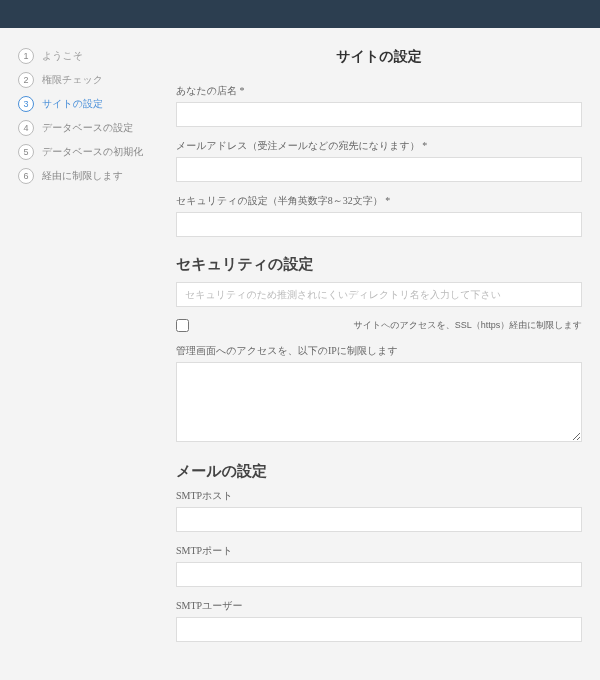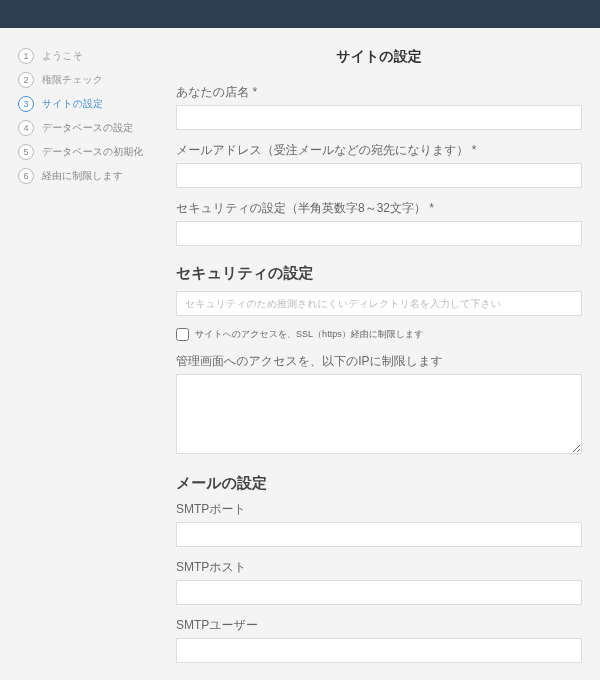--- a/index.html
+++ b/index.html
@@ -54,23 +54,24 @@
       font-size: 14px;
       font-weight: bold;
       color: #333;
       margin-bottom: 18px;
     }
     .field {
       margin-bottom: 12px;
     }
     .field label {
       display: block;
-      font-size: 12px;
+      font-size: 10px;
       color: #666;
       margin-bottom: 4px;
+      font-family: Liberation Serif, serif;
     }
     .field input[type="text"],
     .field input[type="password"],
     .field textarea {
       width: 100%;
       border: 1px solid #ddd;
       background: #fff;
       padding: 6px 8px;
       font-size: 10px;
       color: #333;
@@ -88,20 +89,21 @@
       margin-top: 18px;
       margin-bottom: 8px;
     }
     .checkbox-row {
       display: flex;
       align-items: center;
       gap: 6px;
       font-size: 9px;
       color: #666;
       margin-bottom: 12px;
+      justify-content: space-between;
     }
     .checkbox-row input { margin: 0; }
   </style>
 </head>
 <body>
 
 <div class="topbar"></div>
 
 <div class="wrapper">
 
@@ -163,26 +165,26 @@
     </div>
 
     <div class="field">
       <label>管理画面へのアクセスを、以下のIPに制限します</label>
       <textarea style=""></textarea>
     </div>
 
     <h2>メールの設定</h2>
 
     <div class="field">
-      <label>SMTPポート</label>
+      <label>SMTPホスト</label>
       <input type="text" value="" style="">
     </div>
 
     <div class="field">
-      <label>SMTPホスト</label>
+      <label>SMTPポート</label>
       <input type="text" value="" style="">
     </div>
 
     <div class="field">
       <label>SMTPユーザー</label>
       <input type="text" value="" style="">
     </div>
 
   </main>
 </div>

